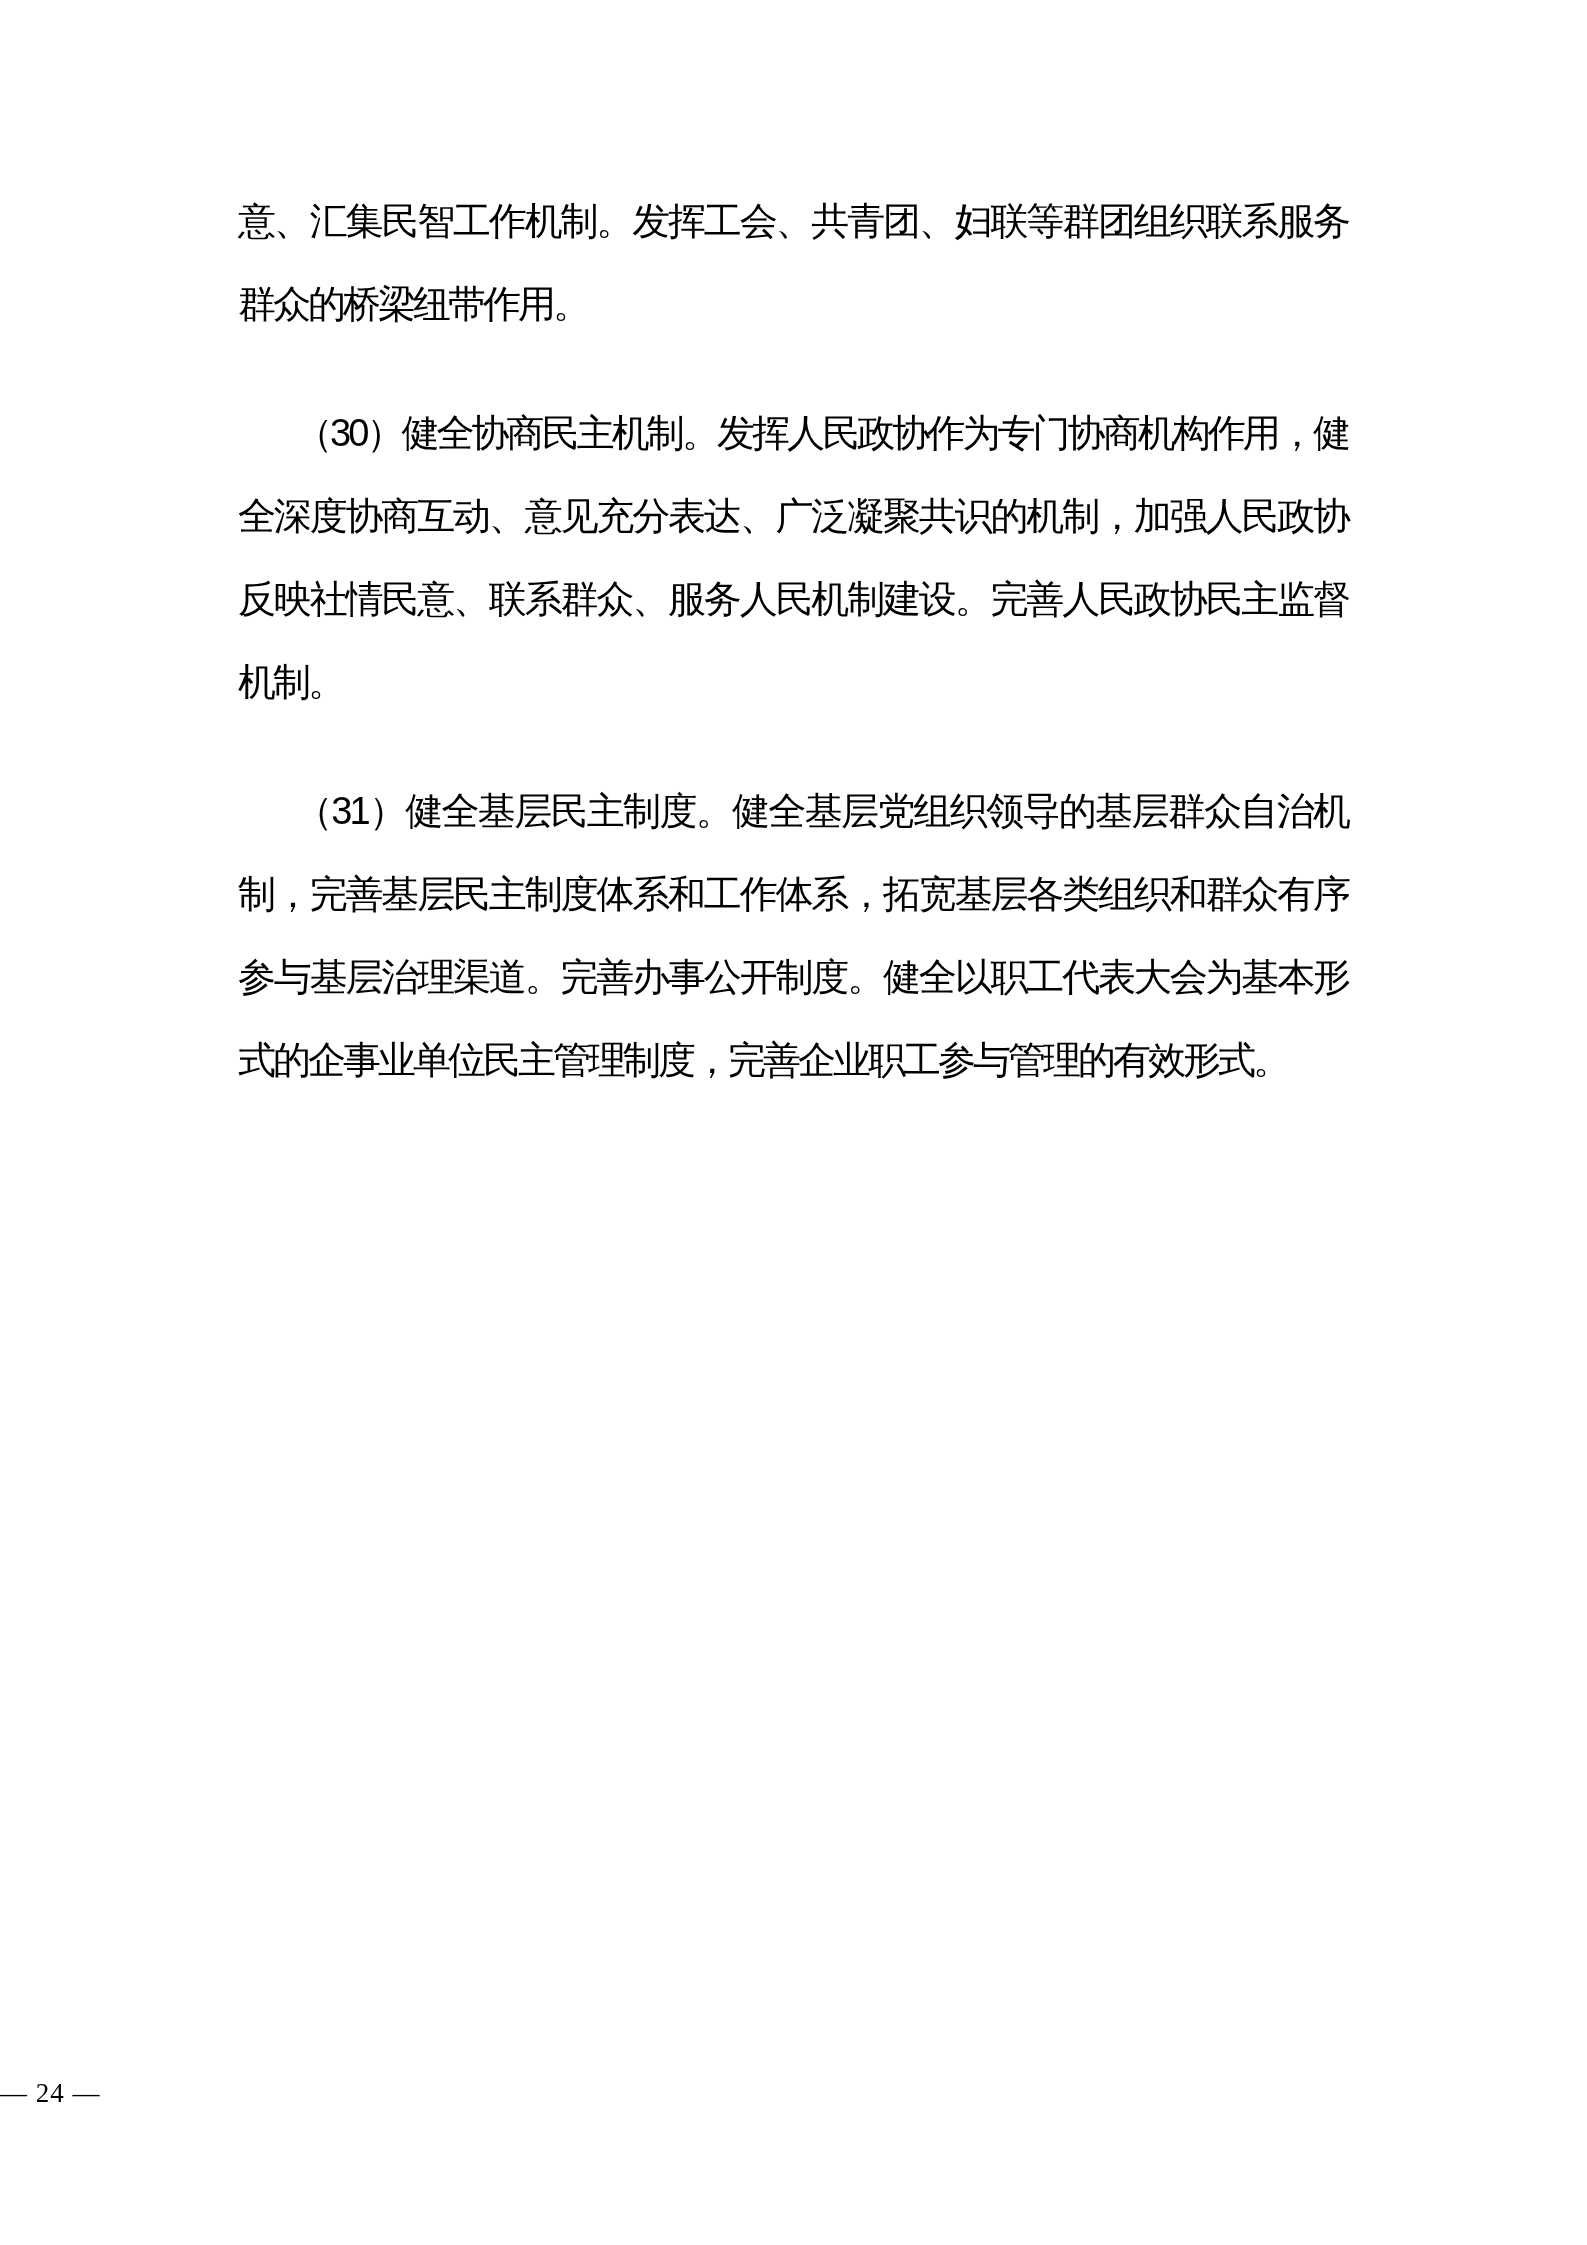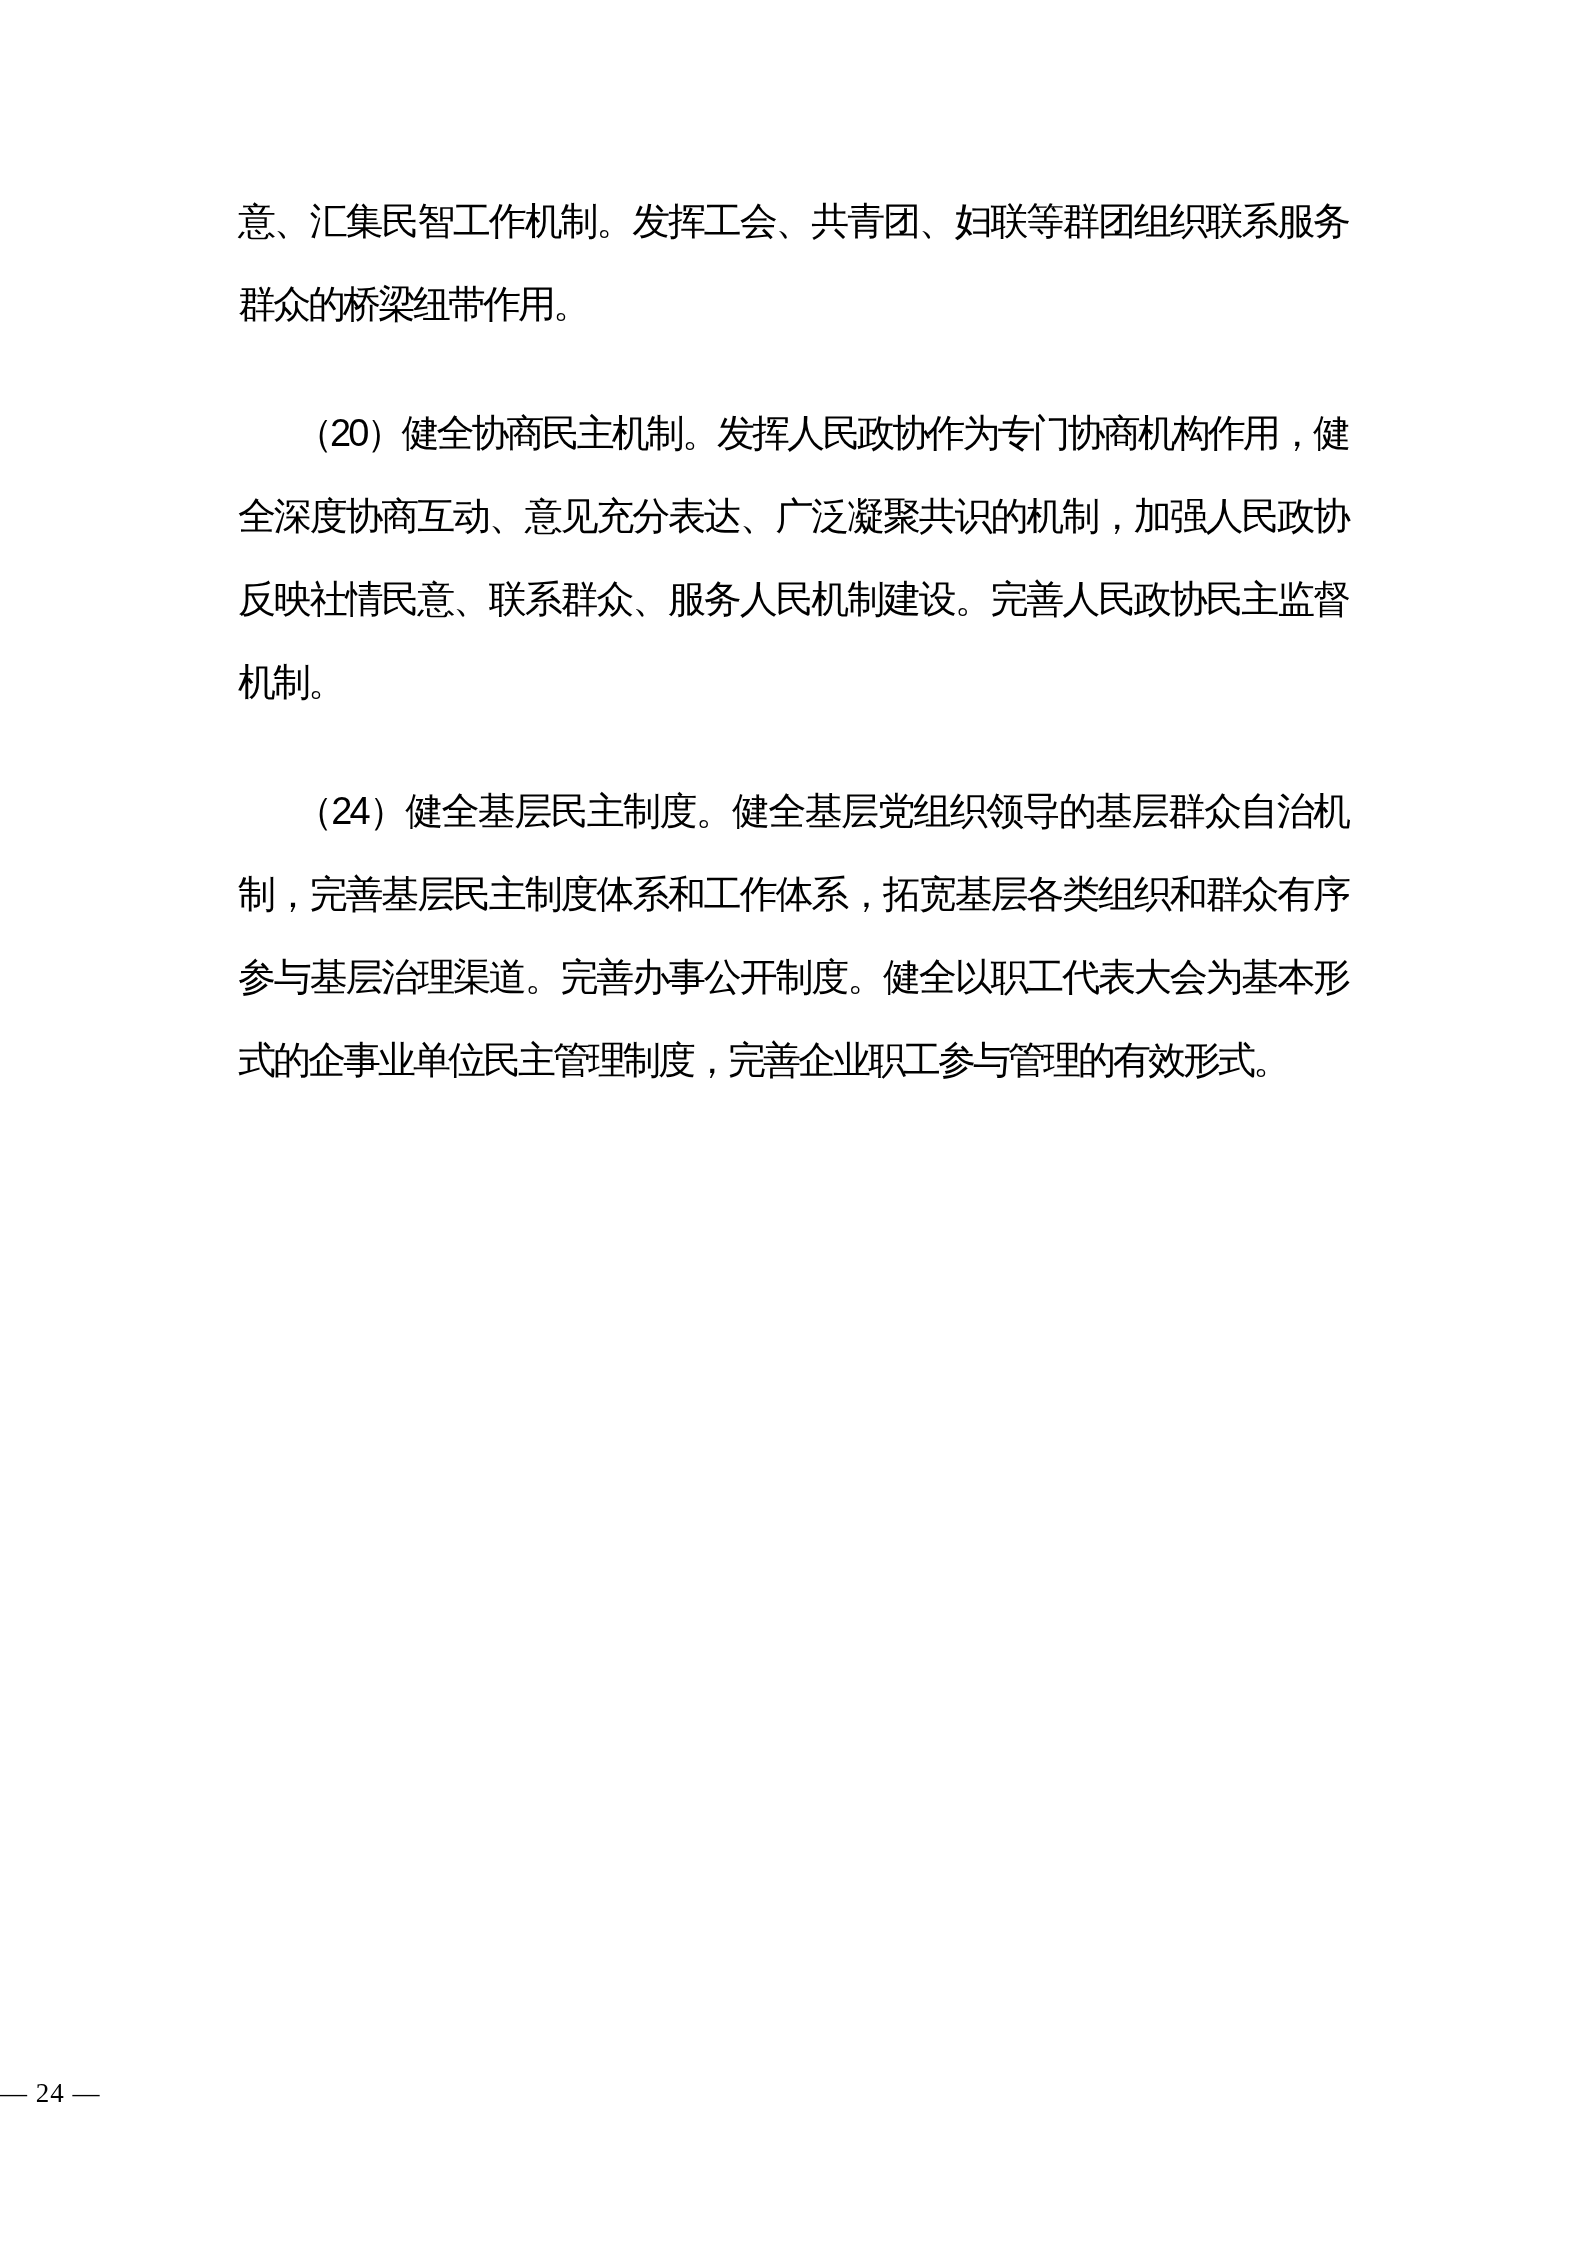--- a/index.html
+++ b/index.html
@@ -46,17 +46,17 @@
     color: #000000;
     font-family: "Liberation Serif", "DejaVu Serif", serif;
   }
 </style>
 </head>
 <body>
 
 <div class="page">
   <div class="content">
     <p class="para">意、汇集民智工作机制。发挥工会、共青团、妇联等群团组织联系服务群众的桥梁纽带作用。</p>
-    <p class="para indent">（20）健全协商民主机制。发挥人民政协作为专门协商机构作用，健全深度协商互动、意见充分表达、广泛凝聚共识的机制，加强人民政协反映社情民意、联系群众、服务人民机制建设。完善人民政协民主监督机制。</p>
-    <p class="para indent">（24）健全基层民主制度。健全基层党组织领导的基层群众自治机制，完善基层民主制度体系和工作体系，拓宽基层各类组织和群众有序参与基层治理渠道。完善办事公开制度。健全以职工代表大会为基本形式的企事业单位民主管理制度，完善企业职工参与管理的有效形式。</p>
+    <p class="para indent">（30）健全协商民主机制。发挥人民政协作为专门协商机构作用，健全深度协商互动、意见充分表达、广泛凝聚共识的机制，加强人民政协反映社情民意、联系群众、服务人民机制建设。完善人民政协民主监督机制。</p>
+    <p class="para indent">（31）健全基层民主制度。健全基层党组织领导的基层群众自治机制，完善基层民主制度体系和工作体系，拓宽基层各类组织和群众有序参与基层治理渠道。完善办事公开制度。健全以职工代表大会为基本形式的企事业单位民主管理制度，完善企业职工参与管理的有效形式。</p>
   </div>
   <div class="footer">— 24 —</div>
 </div>
 
 </body></html>

